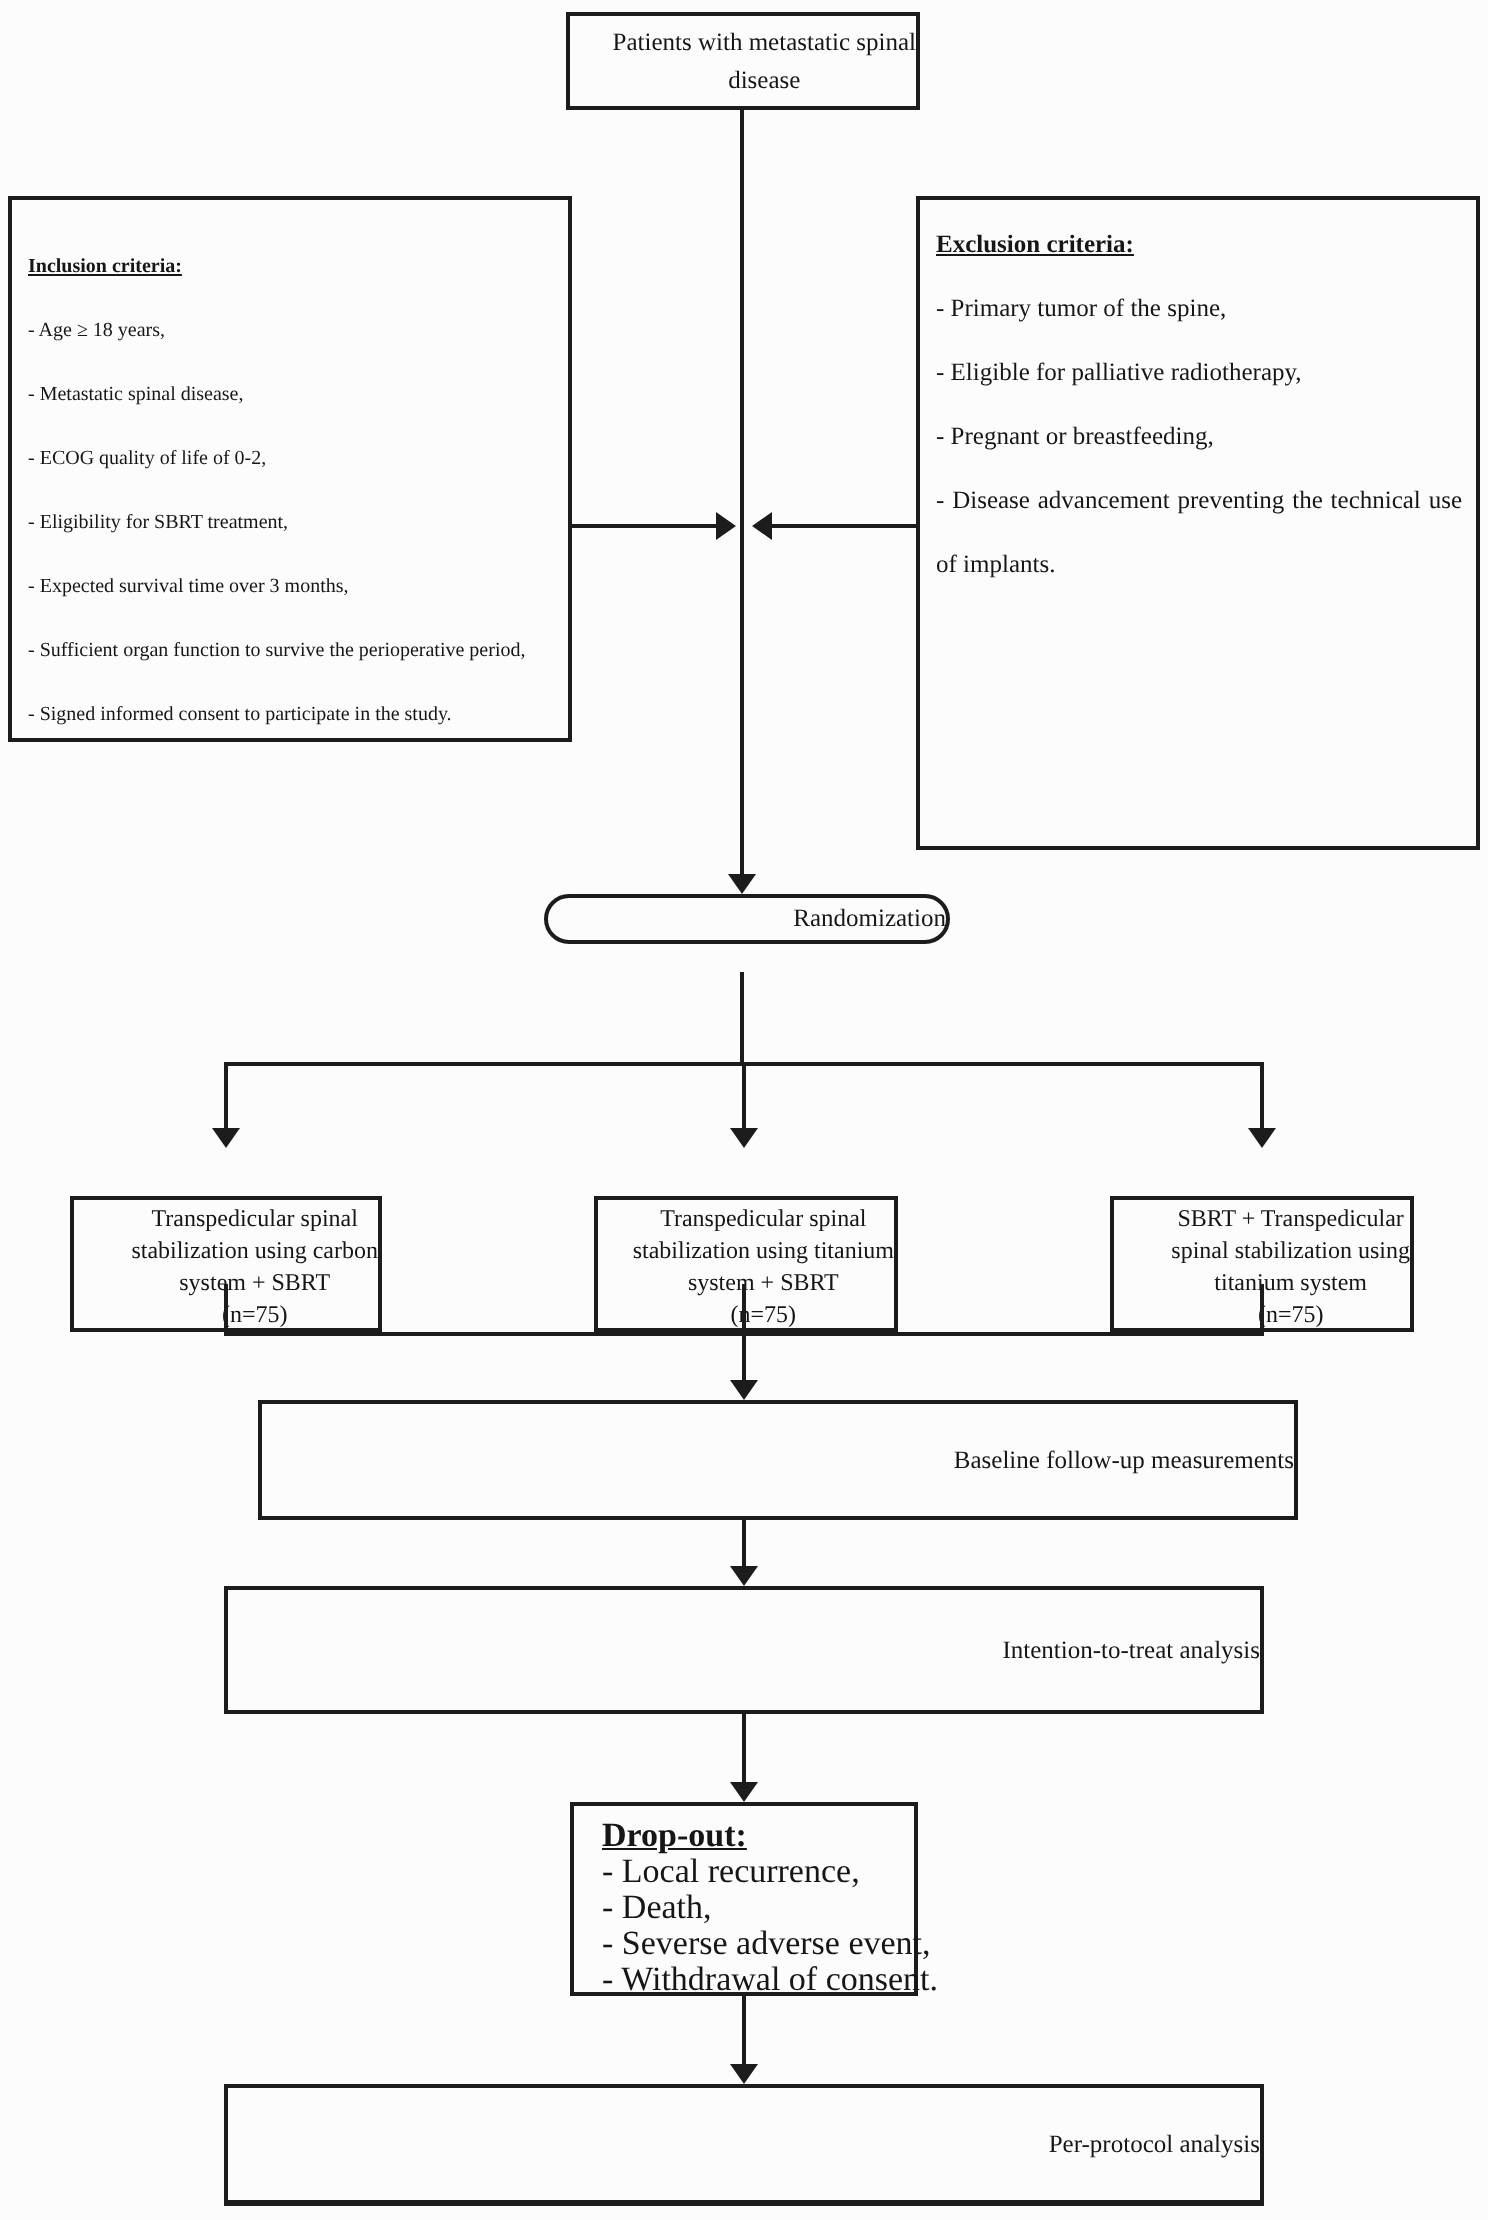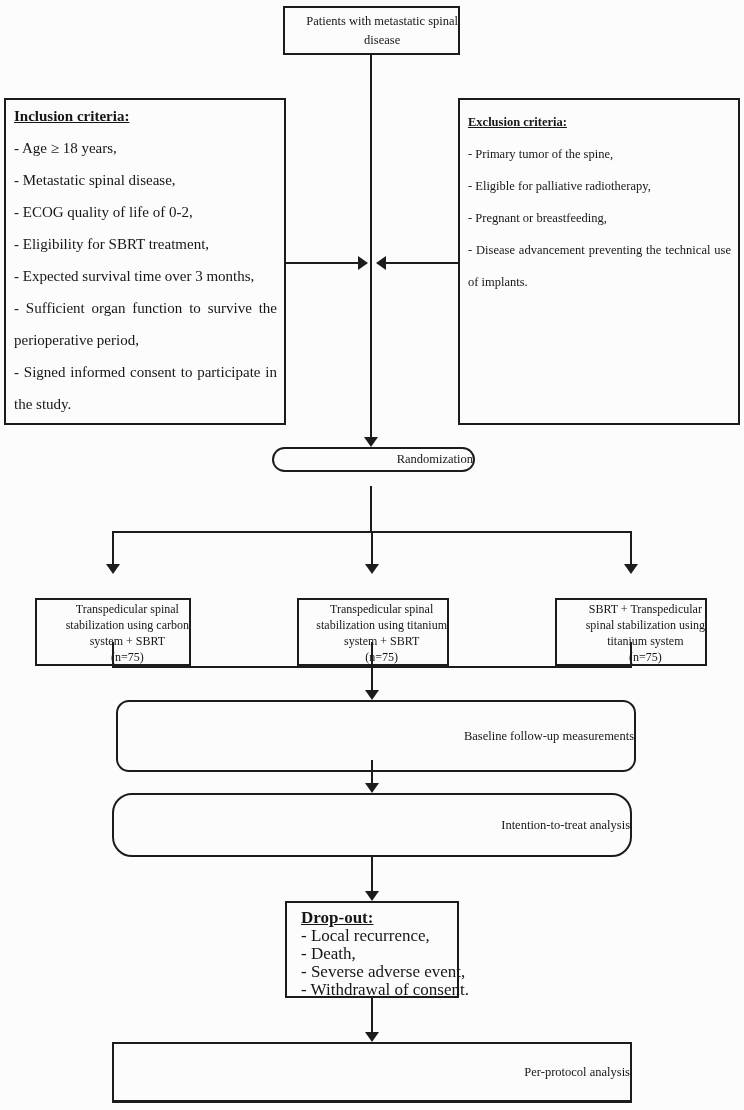--- a/index.html
+++ b/index.html
@@ -23,31 +23,31 @@
   .nw { white-space: nowrap; }
   .hl, .vl { position: absolute; background: var(--ink); }
   .hl { height: 2px; }
   .vl { width: 2px; }
   .ar { position: absolute; width: 0; height: 0; }
   .ar-d { border-left: 7px solid transparent; border-right: 7px solid transparent; border-top: 10px solid var(--ink); }
   .ar-r { border-top: 7px solid transparent; border-bottom: 7px solid transparent; border-left: 10px solid var(--ink); }
   .ar-l { border-top: 7px solid transparent; border-bottom: 7px solid transparent; border-right: 10px solid var(--ink); }
 
   #top-box { left: 283px; top: 6px; width: 177px; height: 49px; font-size: 12.5px; line-height: 1.45; }
-  #inclusion-box { left: 4px; top: 98px; width: 282px; height: 327px; padding: 0 7px 0 8px; font-size: 15px; }
+  #inclusion-box { left: 4px; top: 98px; width: 282px; height: 273px; padding: 18px 7px 0 8px; font-size: 10px; }
   #exclusion-box { left: 458px; top: 98px; width: 282px; height: 327px; padding: 6px 7px 0 8px; font-size: 12.5px; }
   .crit-title { font-weight: 700; text-decoration: underline; line-height: 32px; }
   .crit-item { text-align: justify; line-height: 32px; }
   #randomization-box { left: 272px; top: 447px; width: 203px; height: 25px; font-size: 12.5px; border-radius: 17px; }
   .arm { top: 598px; height: 68px; font-size: 12px; line-height: 16px; padding-top: 1px; }
   #arm1-box { left: 35px; width: 156px; }
   #arm2-box { left: 297px; width: 152px; }
   #arm3-box { left: 555px; width: 152px; }
-  #baseline-box { left: 116px; top: 700px; width: 520px; height: 72px; font-size: 12.5px; border-radius: 13px; }
-  #itt-box { left: 112px; top: 793px; width: 520px; height: 64px; font-size: 12.5px; border-radius: 20px; }
+  #baseline-box { left: 129px; top: 700px; width: 520px; height: 60px; font-size: 12.5px; }
+  #itt-box { left: 112px; top: 793px; width: 520px; height: 64px; font-size: 12.5px; }
   #dropout-box { left: 285px; top: 901px; width: 174px; height: 97px; padding: 6px 4px 0 14px; font-size: 17px; }
   .do-title { font-weight: 700; text-decoration: underline; line-height: 18px; }
   .do-item { line-height: 18px; }
   #pp-box { left: 112px; top: 1042px; width: 520px; height: 61px; font-size: 12.5px; border-bottom-width: 3px; }
 
   #l-top-v { left: 370px; top: 55px; height: 383px; }
   #a-rand { left: 364px; top: 437px; }
   #l-left-h { left: 286px; top: 262px; width: 72px; }
   #a-left-r { left: 358px; top: 256px; }
   #l-right-h { left: 386px; top: 262px; width: 72px; }

